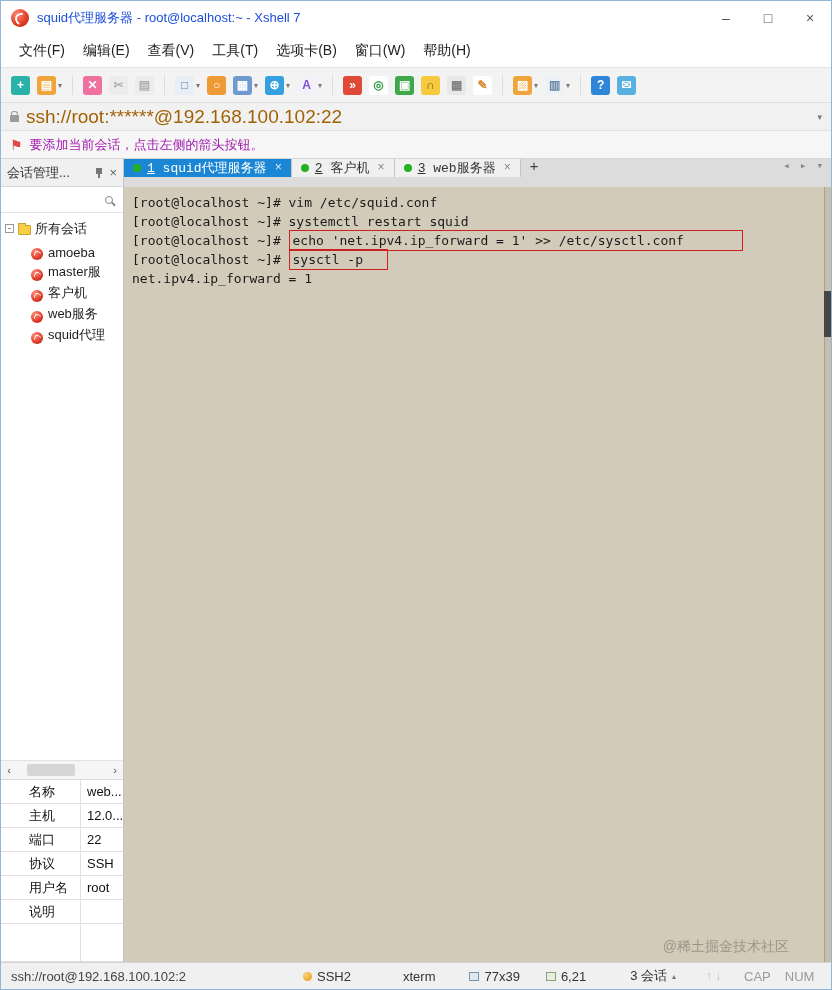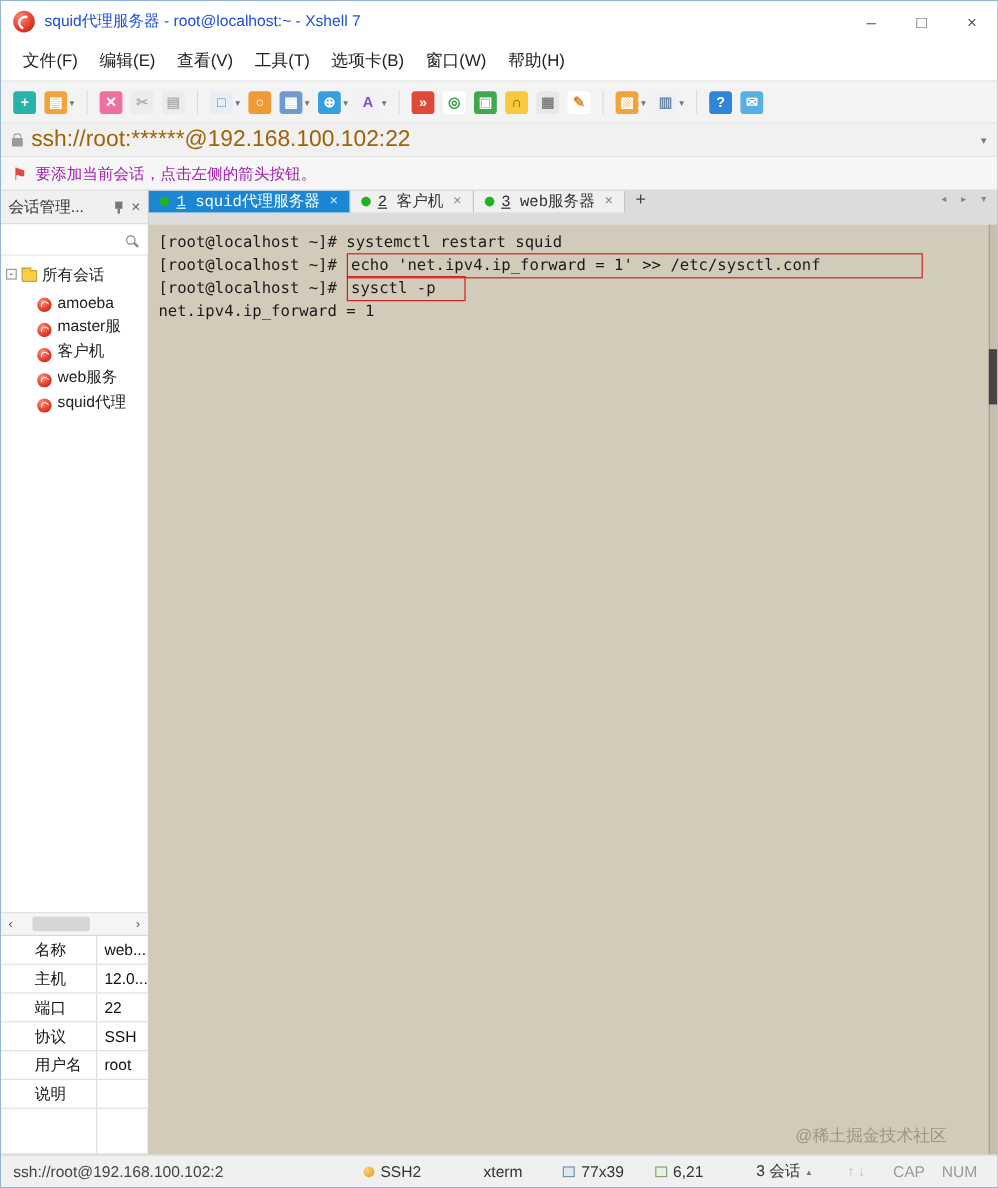--- a/index.html
+++ b/index.html
@@ -91,21 +91,21 @@
   .tab-dot { width: 8px; height: 8px; border-radius: 50%; background: #21b121; flex: 0 0 8px; }
   .tab-close { font-size: 12px; color: #888; margin-left: 2px; }
   .tab.active .tab-close { color: #dce9f5; }
   .newtab { width: 26px; display: flex; align-items: center; justify-content: center; color: #444; font-size: 15px; }
   .tab-nav { margin-left: auto; display: flex; align-items: center; gap: 10px; padding: 0 8px; color: #888; font-size: 11px; }
 
   .terminal { flex: 1; position: relative; background: #d2cbb9; padding: 6px 8px 0 8px; overflow: hidden;
     font-family: "DejaVu Sans Mono", monospace; font-size: 13px; line-height: 19px; color: #1a1a1a; }
   .term-line { white-space: pre; }
   .red-box { display: inline-block; border: 1px solid #cc2222; padding: 0 3px; margin: -1px 0; }
-  .red-box.pad-lg { padding-right: 84px; }
+  .red-box.pad-lg { padding-right: 58px; }
   .red-box.pad-sm { padding-right: 24px; }
   .cursor { display: inline-block; width: 8px; height: 15px; background: #28b828; vertical-align: -2px; }
   .annotation { font-family: "Liberation Sans", sans-serif; color: #ff00ff; font-size: 15px; margin-left: 54px; position: relative; top: 3px; white-space: nowrap; }
   .watermark { position: absolute; right: 42px; bottom: 6px; color: rgba(110,105,92,.55); font-family: "Liberation Sans", sans-serif; font-size: 14px; }
   .vscroll { position: absolute; top: 0; right: 0; bottom: 0; width: 7px; background: #c6bfae; border-left: 1px solid #a8a193; }
   .vs-thumb { position: absolute; top: 104px; right: 0; width: 7px; height: 46px; background: #454545; }
 
   
   .statusbar { flex: 0 0 27px; display: flex; align-items: center; background: #f0f0f0; border-top: 1px solid #d4d4d4; padding: 0 10px; font-size: 13px; color: #333; }
   .sb-url { width: 278px; white-space: nowrap; overflow: hidden; color: #444; }
@@ -327,20 +327,21 @@
           </div>
         <span class="newtab">+</span>
         <span class="tab-nav">
           <span>◂</span>
           <span>▸</span>
           <span>▾</span>
         </span>
       </div>
       <div class="terminal">
         <div>
+            <div class="term-line">[root@localhost ~]# vim /etc/squid.conf</div>
             <div class="term-line">[root@localhost ~]# systemctl restart squid</div>
             <div class="term-line">[root@localhost ~]# <span class="red-box pad-lg">echo 'net.ipv4.ip_forward = 1' &gt;&gt; /etc/sysctl.conf</span></div>
             <div class="term-line">[root@localhost ~]# <span class="red-box pad-sm">sysctl -p</span></div>
             <div class="term-line">net.ipv4.ip_forward = 1</div>
           </div>
         <span class="watermark">@稀土掘金技术社区</span>
         <span class="vscroll">
             <span class="vs-thumb"></span>
           </span>
       </div>

